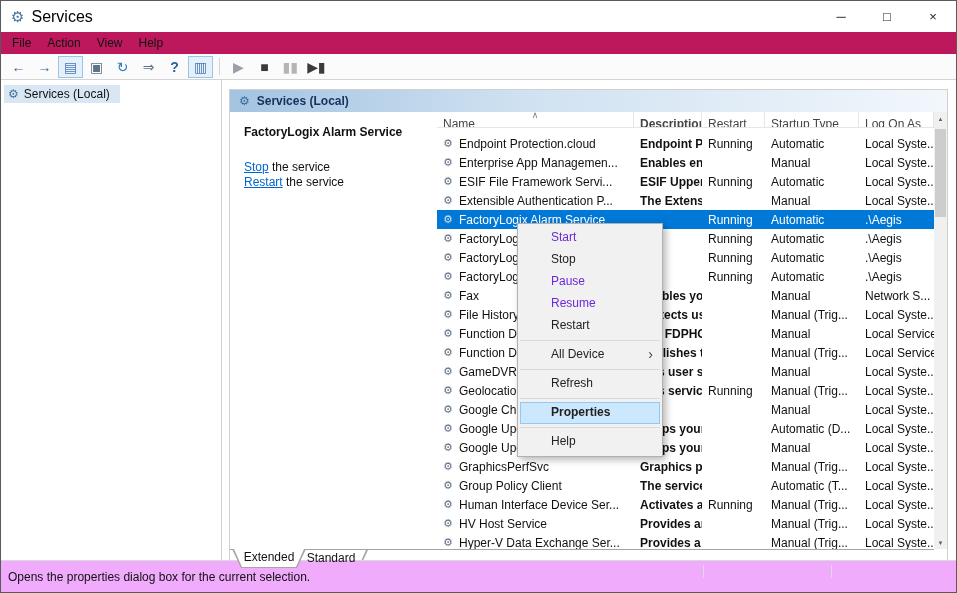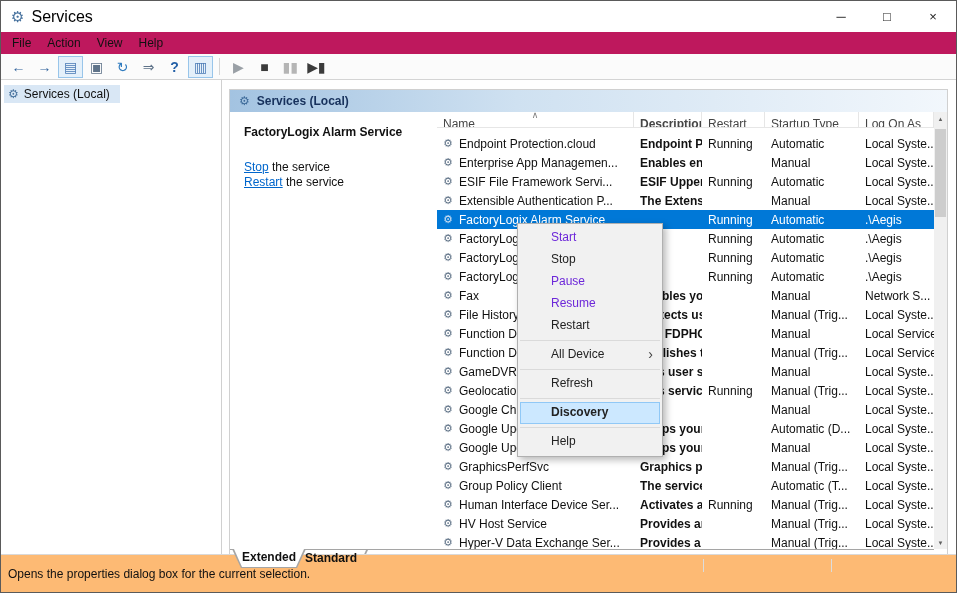--- a/index.html
+++ b/index.html
@@ -78,30 +78,30 @@
   .row.selected .gear { color:#cfe0f2; }
 
   .vscroll { position:absolute; top:22px; right:0; width:13px; bottom:20px; background:#f0f0f0; }
   .scroll-arrow { position:absolute; left:0; right:0; height:13px; font-size:6px; color:#606060;
                   display:flex; align-items:center; justify-content:center; }
   .scroll-arrow.up { top:0; } .scroll-arrow.down { bottom:0; }
   .scroll-thumb { position:absolute; left:1px; right:1px; top:17px; height:88px; background:#cdcdcd; }
 
   .tabs { position:absolute; left:0; right:13px; bottom:0; height:20px; background:#fff;
           border-top:1px solid #a5a5a5; display:flex; padding-left:2px; }
-  .tab { position:relative; height:19px; width:74px; margin-right:-12px;font-weight:bold; }
+  .tab { position:relative; height:19px; width:74px; margin-right:-12px; }
   .tab-outer { position:absolute; inset:0; background:#a5a5a5;
                clip-path:polygon(0 0, 100% 0, calc(100% - 9px) 100%, 9px 100%); }
   .tab-inner { position:absolute; inset:0; background:#fff;
                clip-path:polygon(2px 0, calc(100% - 2px) 0, calc(100% - 10px) calc(100% - 1px), 10px calc(100% - 1px)); }
   .tab.active { margin-top:-1px; z-index:2; }
   .tab-label { position:relative; z-index:3; display:block; text-align:center; line-height:17px; font-size:12px; }
 
   
-  .statusbar { position:absolute; left:0; right:0; bottom:0; height:38px; background:#fdba74;
+  .statusbar { position:absolute; left:0; right:0; bottom:0; height:32px; background:#f0abfc;
                border-top:1px solid #d9d9d9; display:flex; align-items:center; padding-left:7px; }
   .status-sep { position:absolute; top:4px; width:1px; height:13px; background:#dcdcdc; }
   .status-sep.s1 { left:702px; } .status-sep.s2 { left:830px; }
 
   
   .context-menu { position:absolute; left:516px; top:222px; width:146px; background:#f1f1f1;
                   border:1px solid #b0b0b0; box-shadow:3px 3px 7px rgba(0,0,0,.28);
                   padding:3px 0; z-index:20; }
   .menu-item { position:relative; height:22px; line-height:21px; padding-left:33px; color:#222; }
   .menu-item.disabled { color:#6d28d9; }
@@ -463,18 +463,18 @@
       <div class="menu-item disabled"><span class="mi-label">Start</span></div>
       <div class="menu-item"><span class="mi-label">Stop</span></div>
       <div class="menu-item disabled"><span class="mi-label">Pause</span></div>
       <div class="menu-item disabled"><span class="mi-label">Resume</span></div>
       <div class="menu-item"><span class="mi-label">Restart</span></div>
       <div class="menu-sep"></div>
       <div class="menu-item"><span class="mi-label">All Device</span><span class="submenu-arrow">›</span></div>
       <div class="menu-sep"></div>
       <div class="menu-item"><span class="mi-label">Refresh</span></div>
       <div class="menu-sep"></div>
-      <div class="menu-item highlighted bold"><span class="mi-label">Discovery</span></div>
+      <div class="menu-item highlighted bold"><span class="mi-label">Properties</span></div>
       <div class="menu-sep"></div>
       <div class="menu-item"><span class="mi-label">Help</span></div>
     </div>
 
 </div>
 
 </body></html>

